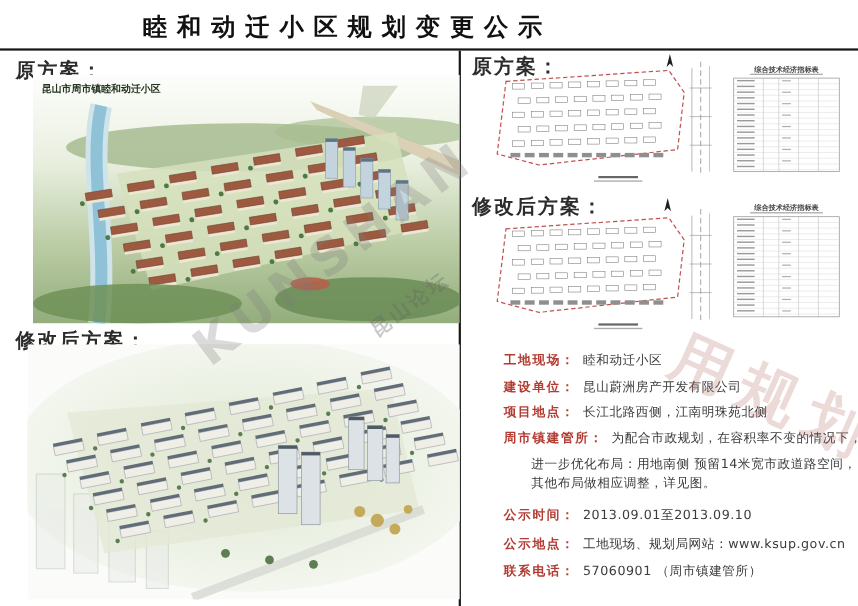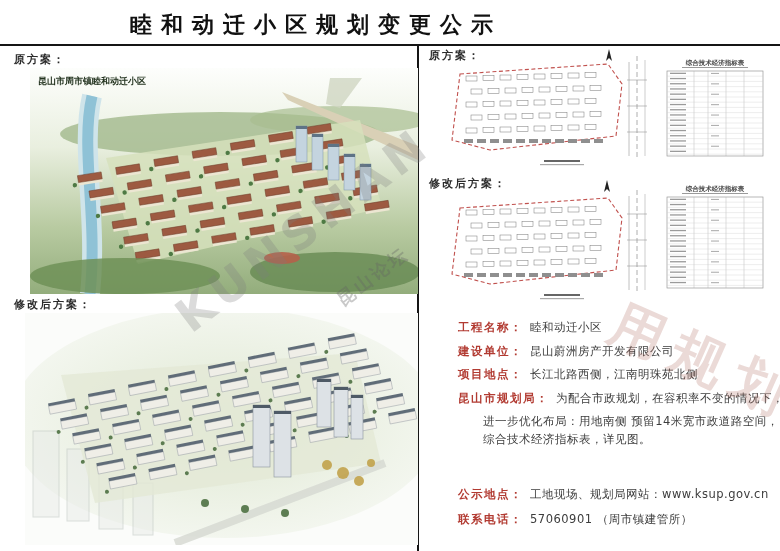--- a/index.html
+++ b/index.html
@@ -6,21 +6,21 @@
   body{
     width:780px;height:551px;position:relative;overflow:hidden;background:#fff;
     font-family:"DejaVu Sans","Liberation Sans",sans-serif;
   }
   .abs{position:absolute;}
   .page-title{
     top:10px;left:0;width:632px;text-align:center;
     font-size:22px;font-weight:bold;letter-spacing:9px;color:#111;
   }
   .rule{background:#151515;}
-  .sec-label{font-size:11px;font-weight:bold;color:#2b2b2b;letter-spacing:2px;white-space:nowrap;}
+  .sec-label{font-size:18px;font-weight:bold;color:#2b2b2b;letter-spacing:2px;white-space:nowrap;}
   .irow{position:absolute;left:0;white-space:nowrap;font-size:11.5px;color:#3c3c3c;}
   .ilabel{color:#b23b32;font-weight:bold;letter-spacing:1.5px;margin-right:7px;}
   .ival{letter-spacing:0.5px;}
   .detail{font-size:11.5px;color:#3c3c3c;letter-spacing:0.5px;white-space:nowrap;}
   .wm{z-index:6;pointer-events:none;white-space:nowrap;transform-origin:left top;}
   svg{display:block;}
 </style>
 </head>
 <body>
 
@@ -592,33 +592,36 @@
       <line x1="3" y1="98.2" x2="99" y2="98.2" stroke="#ccc" stroke-width="0.35"></line>
       <rect x="6" y="94.7" width="16" height="1.3" fill="#9a9a9a"></rect>
       <line x1="3" y1="103.4" x2="99" y2="103.4" stroke="#ccc" stroke-width="0.35"></line>
       <rect x="6" y="99.9" width="16" height="1.3" fill="#9a9a9a"></rect>
       <rect x="47" y="100.10000000000001" width="8" height="1.1" fill="#b0b0b0"></rect>
     </g>
 </svg>
 
 <div class="abs" id="info" style="left:458px;top:314px;width:318px;height:236px;">
   <div class="irow" style="top:6px;">
-    <span class="ilabel">工程名称：</span><span class="ival">睦和动迁小区</span>
+    <span class="ilabel">工地现场：</span><span class="ival">睦和动迁小区</span>
   </div>
   <div class="irow" style="top:30px;">
     <span class="ilabel">建设单位：</span><span class="ival">昆山蔚洲房产开发有限公司</span>
   </div>
   <div class="irow" style="top:53px;">
     <span class="ilabel">项目地点：</span><span class="ival">长江北路西侧，江南明珠苑北侧</span>
   </div>
   <div class="irow" style="top:77px;">
-    <span class="ilabel">昆山市规划局：</span><span class="ival">为配合市政规划，在容积率不变的情况下，</span>
+    <span class="ilabel">周市镇建管所：</span><span class="ival">为配合市政规划，在容积率不变的情况下，</span>
   </div>
   <div class="irow detail" style="top:100px;left:25px;">进一步优化布局：用地南侧 预留14米宽市政道路空间，</div>
-  <div class="irow detail" style="top:118px;left:25px;">综合技术经济指标表，详见图。</div>
+  <div class="irow detail" style="top:118px;left:25px;">其他布局做相应调整，详见图。</div>
+  <div class="irow" style="top:147px;">
+    <span class="ilabel">公示时间：</span><span class="ival">2013.09.01至2013.09.10</span>
+  </div>
   <div class="irow" style="top:173px;">
     <span class="ilabel">公示地点：</span><span class="ival">工地现场、规划局网站：www.ksup.gov.cn</span>
   </div>
   <div class="irow" style="top:198px;text-align:center;">
     <span class="ilabel">联系电话：</span><span class="ival">57060901 （周市镇建管所）</span>
   </div>
 </div>
 
 <div class="abs wm" style="left:165px;top:300px;font-size:46px;font-weight:bold;letter-spacing:7px;color:rgba(125,125,125,0.28);transform:rotate(-37deg);">KUNSHAN</div>
 <div class="abs wm" style="left:332px;top:292px;font-size:18px;font-weight:bold;letter-spacing:3px;color:rgba(100,100,100,0.35);transform:rotate(-37deg);">昆山论坛</div>

